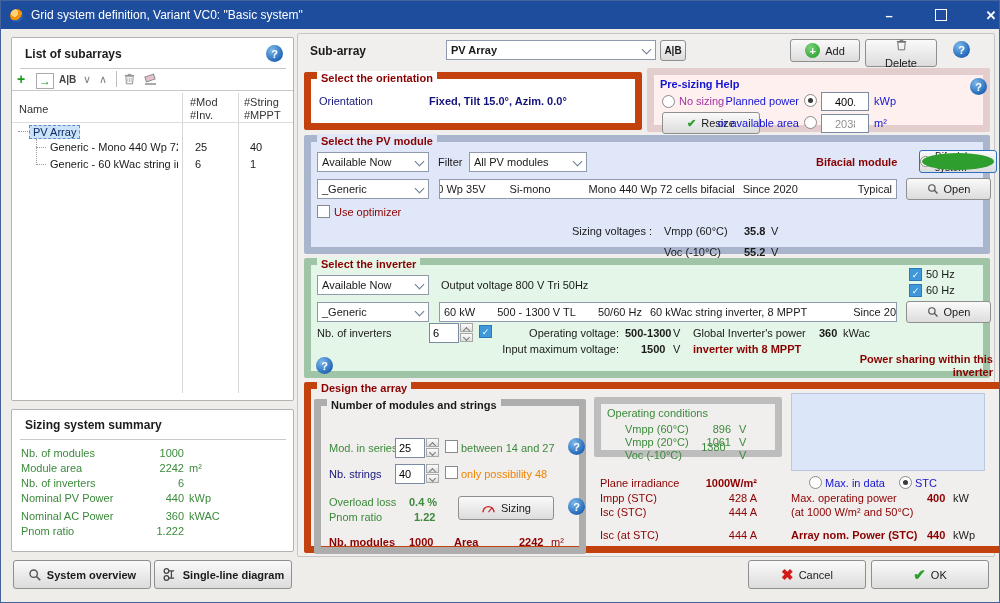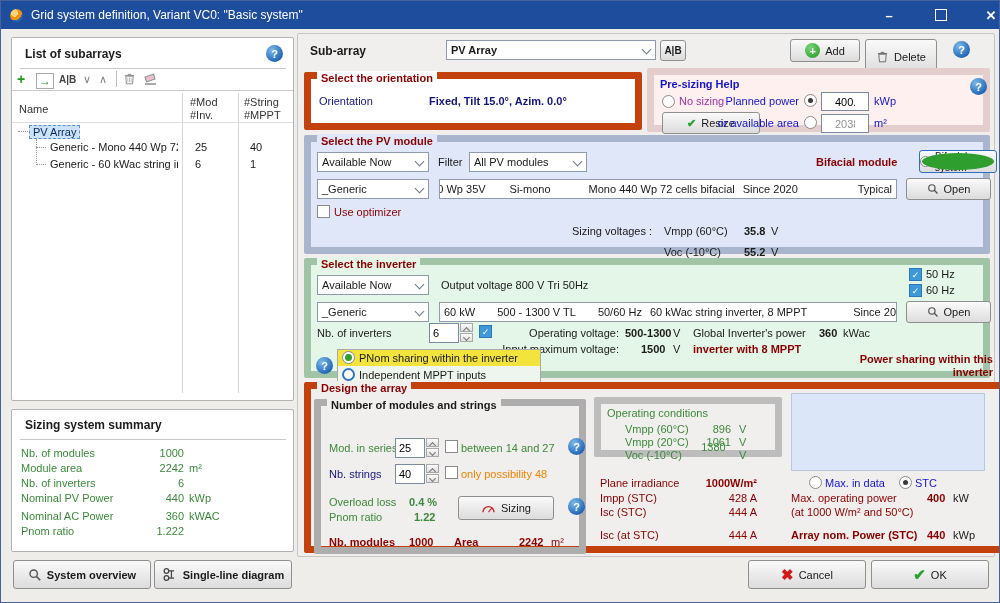--- a/index.html
+++ b/index.html
@@ -181,21 +181,21 @@
       <span>PV Array</span>
         <span class="chev"></span>
     </div>
     <div class="btn" style="left:362px;top:6px;width:26px;height:21px;font-size:10px;font-weight:bold;">
         <span>A|B</span>
       </div>
     <div class="btn" style="left:492px;top:5px;width:70px;height:23px;">
       <span style="width:15px;height:15px;border-radius:50%;background:radial-gradient(circle at 35% 30%, #79d279, #1f9a1f);color:#fff;font-weight:bold;display:flex;align-items:center;justify-content:center;">+</span>
       <span>Add</span>
     </div>
-    <div class="btn" style="left:567px;top:5px;width:72px;height:35px;">
+    <div class="btn" style="left:567px;top:5px;width:72px;height:28px;flex-direction:column;">
       <span>
           <svg width="13" height="14" viewBox="0 0 14 14">
             <path d="M3 4h8l-.7 8.2H3.7L3 4z" fill="none" stroke="#666"></path>
             <path d="M2 3.2h10" stroke="#666"></path>
             <path d="M5.5 3V2h3v1" fill="none" stroke="#666"></path>
           </svg>
         </span>
       <span>Delete</span>
     </div>
     <span class="help" style="left:655px;top:7px;">
@@ -330,27 +330,20 @@
       <span class="lbl" style="left:382px;top:62px;">Global Inverter's power</span>
       <span class="lbl bold" style="left:508px;top:62px;">360</span>
       <span class="lbl" style="left:532px;top:62px;">kWac</span>
       <span class="lbl" style="left:180px;top:78px;width:128px;text-align:right;">Input maximum voltage:</span>
       <span class="lbl bold" style="left:330px;top:78px;">1500</span>
       <span class="lbl" style="left:362px;top:78px;">V</span>
       <span class="lbl maroon bold" style="left:382px;top:78px;">inverter with 8 MPPT</span>
       <span class="help" style="left:5px;top:92px;">
           <span>?</span>
         </span>
-      <div style="position:absolute;left:26px;top:84px;width:202px;height:33px;border:1px solid #aaa;background:#eef5ee;">
-        <div class="hl-yellow" style="position:absolute;left:0;top:0;width:202px;height:16px;"></div>
-        <span class="radio dotgreen" style="left:4px;top:1px;"></span>
-        <span class="lbl" style="left:21px;top:2px;">PNom sharing within the inverter</span>
-        <span class="radio ringblue" style="left:4px;top:18px;"></span>
-        <span class="lbl" style="left:21px;top:19px;">Independent MPPT inputs</span>
-      </div>
       <span class="lbl maroon bold" style="left:540px;top:88px;width:142px;text-align:right;white-space:normal;line-height:13px;">Power sharing within this inverter</span>
     </div>
 
     <div class="group" style="left:6px;top:348px;width:826px;height:171px;background:#f1efed;">
       <span class="legend" style="background:#f1efed;">Design the array</span>
 
       <div class="group" style="left:3px;top:10px;width:272px;height:155px;border-color:#adadad;">
         <span class="legend" style="background:#f1efed;color:#1a1a1a;">Number of modules and strings</span>
         <span class="lbl green" style="left:8px;top:36px;">Mod. in series</span>
         <div class="spin" style="left:74px;top:32px;">

